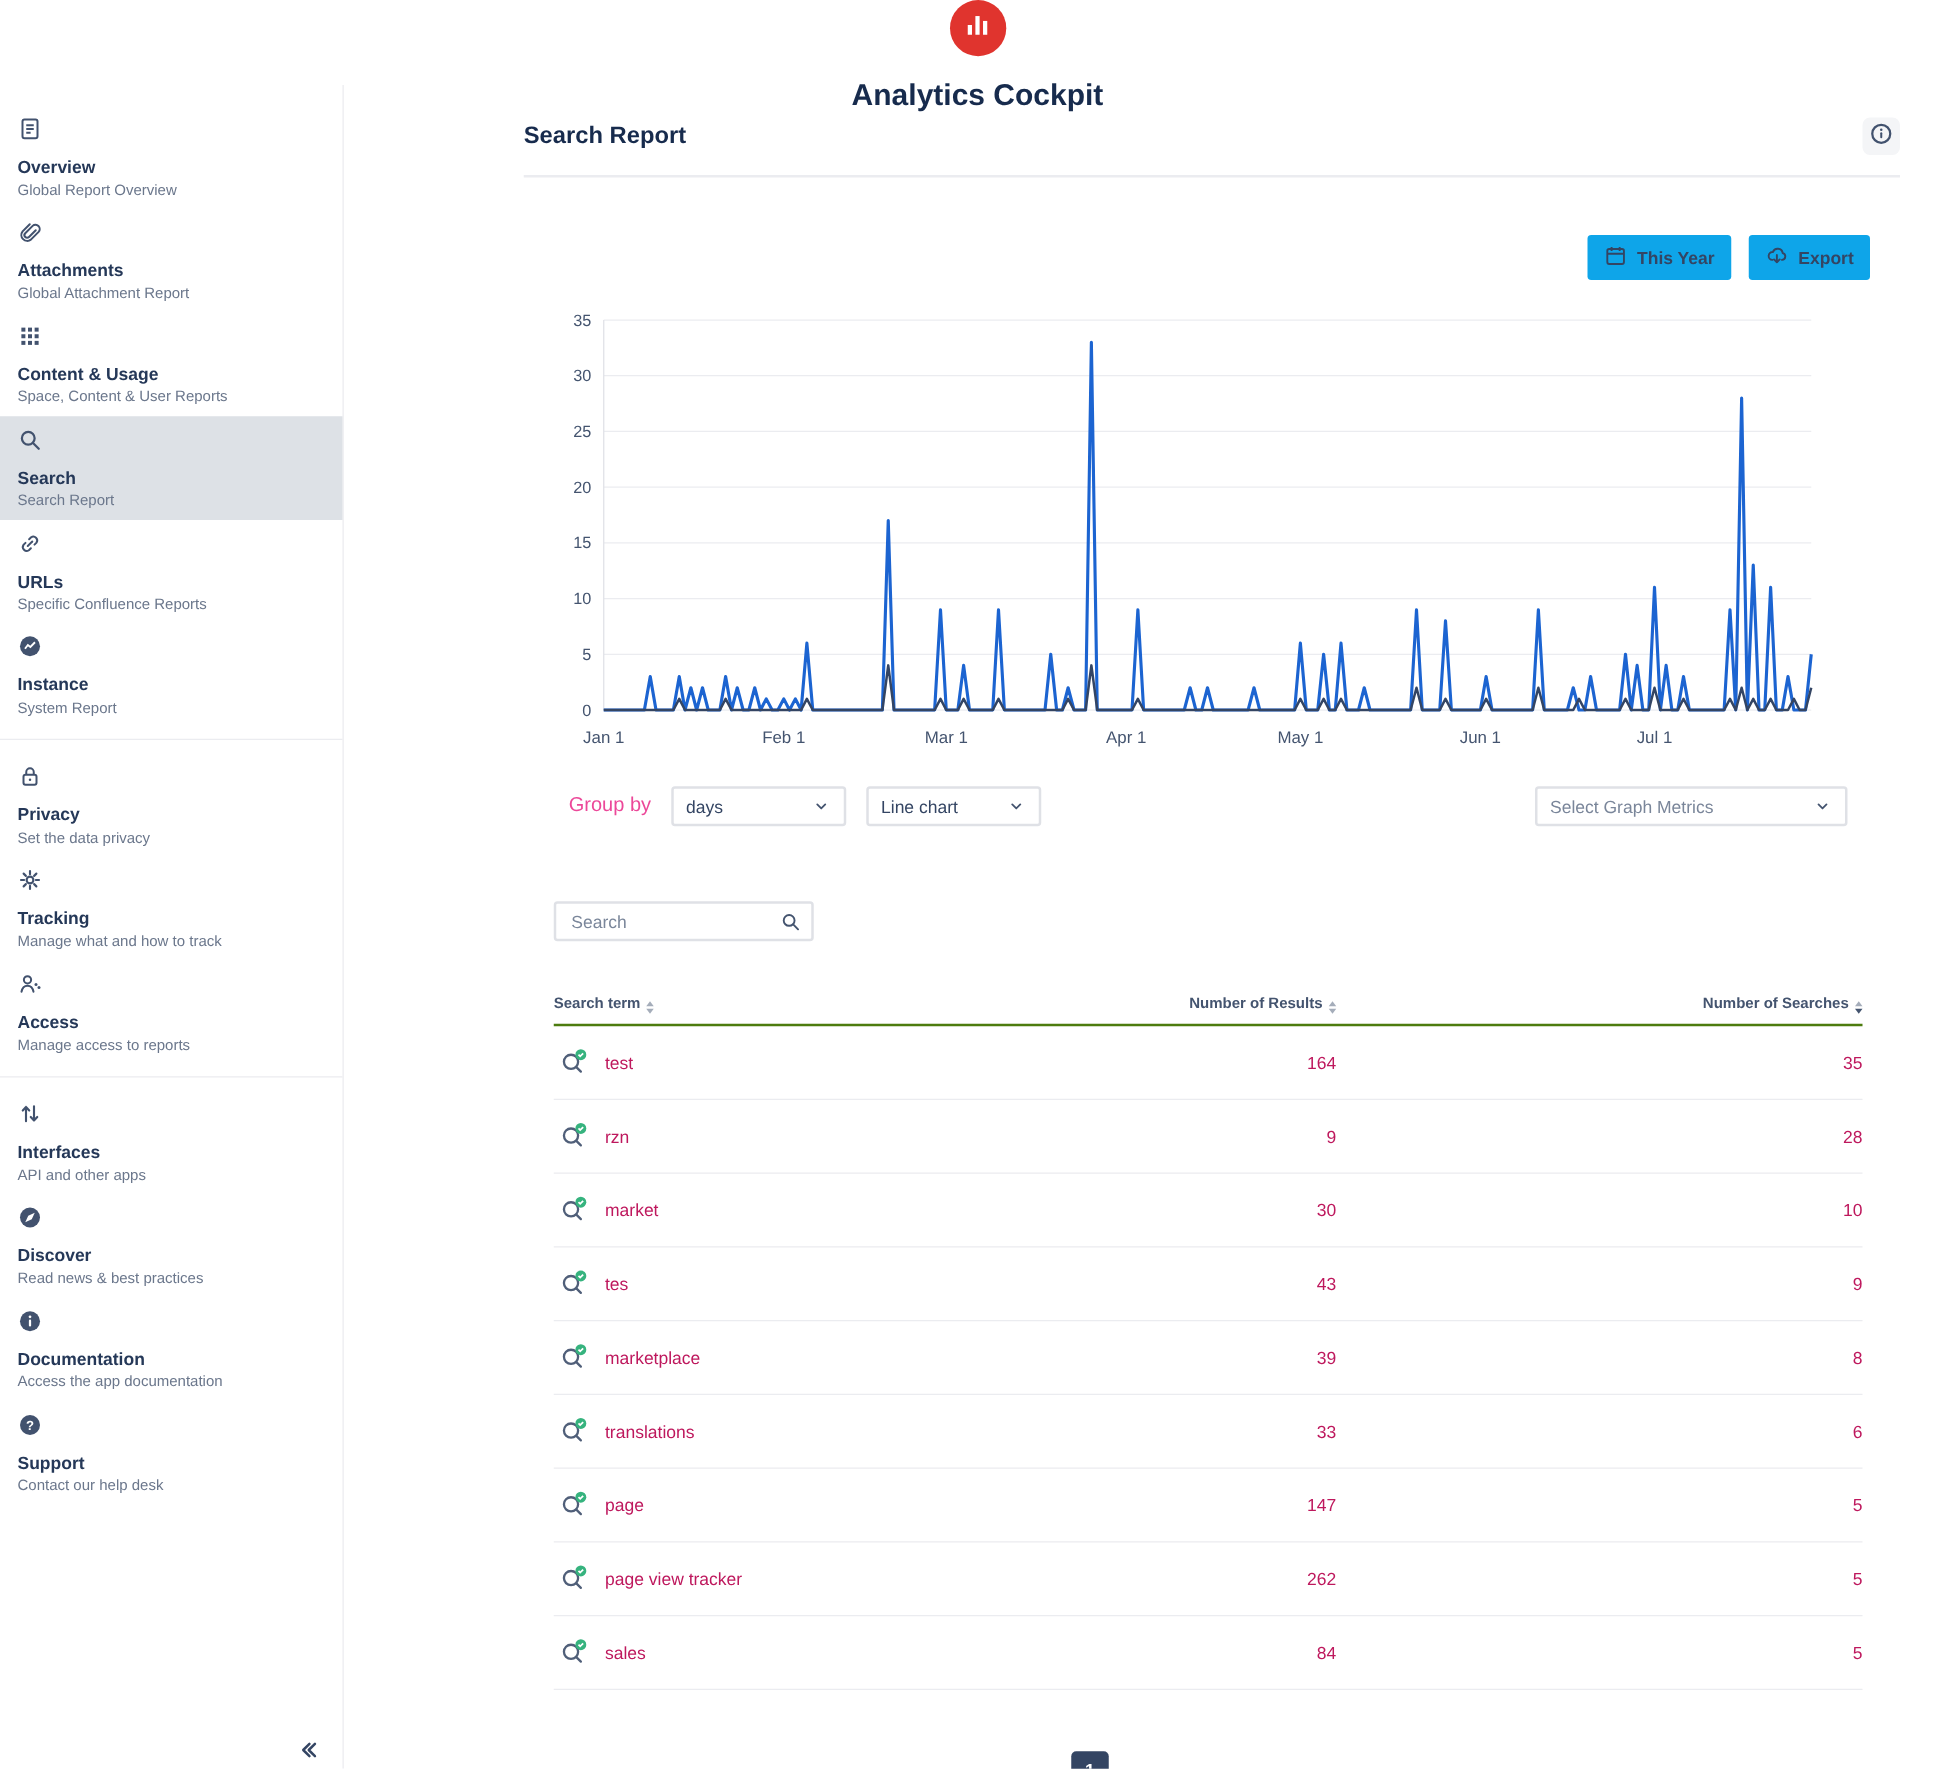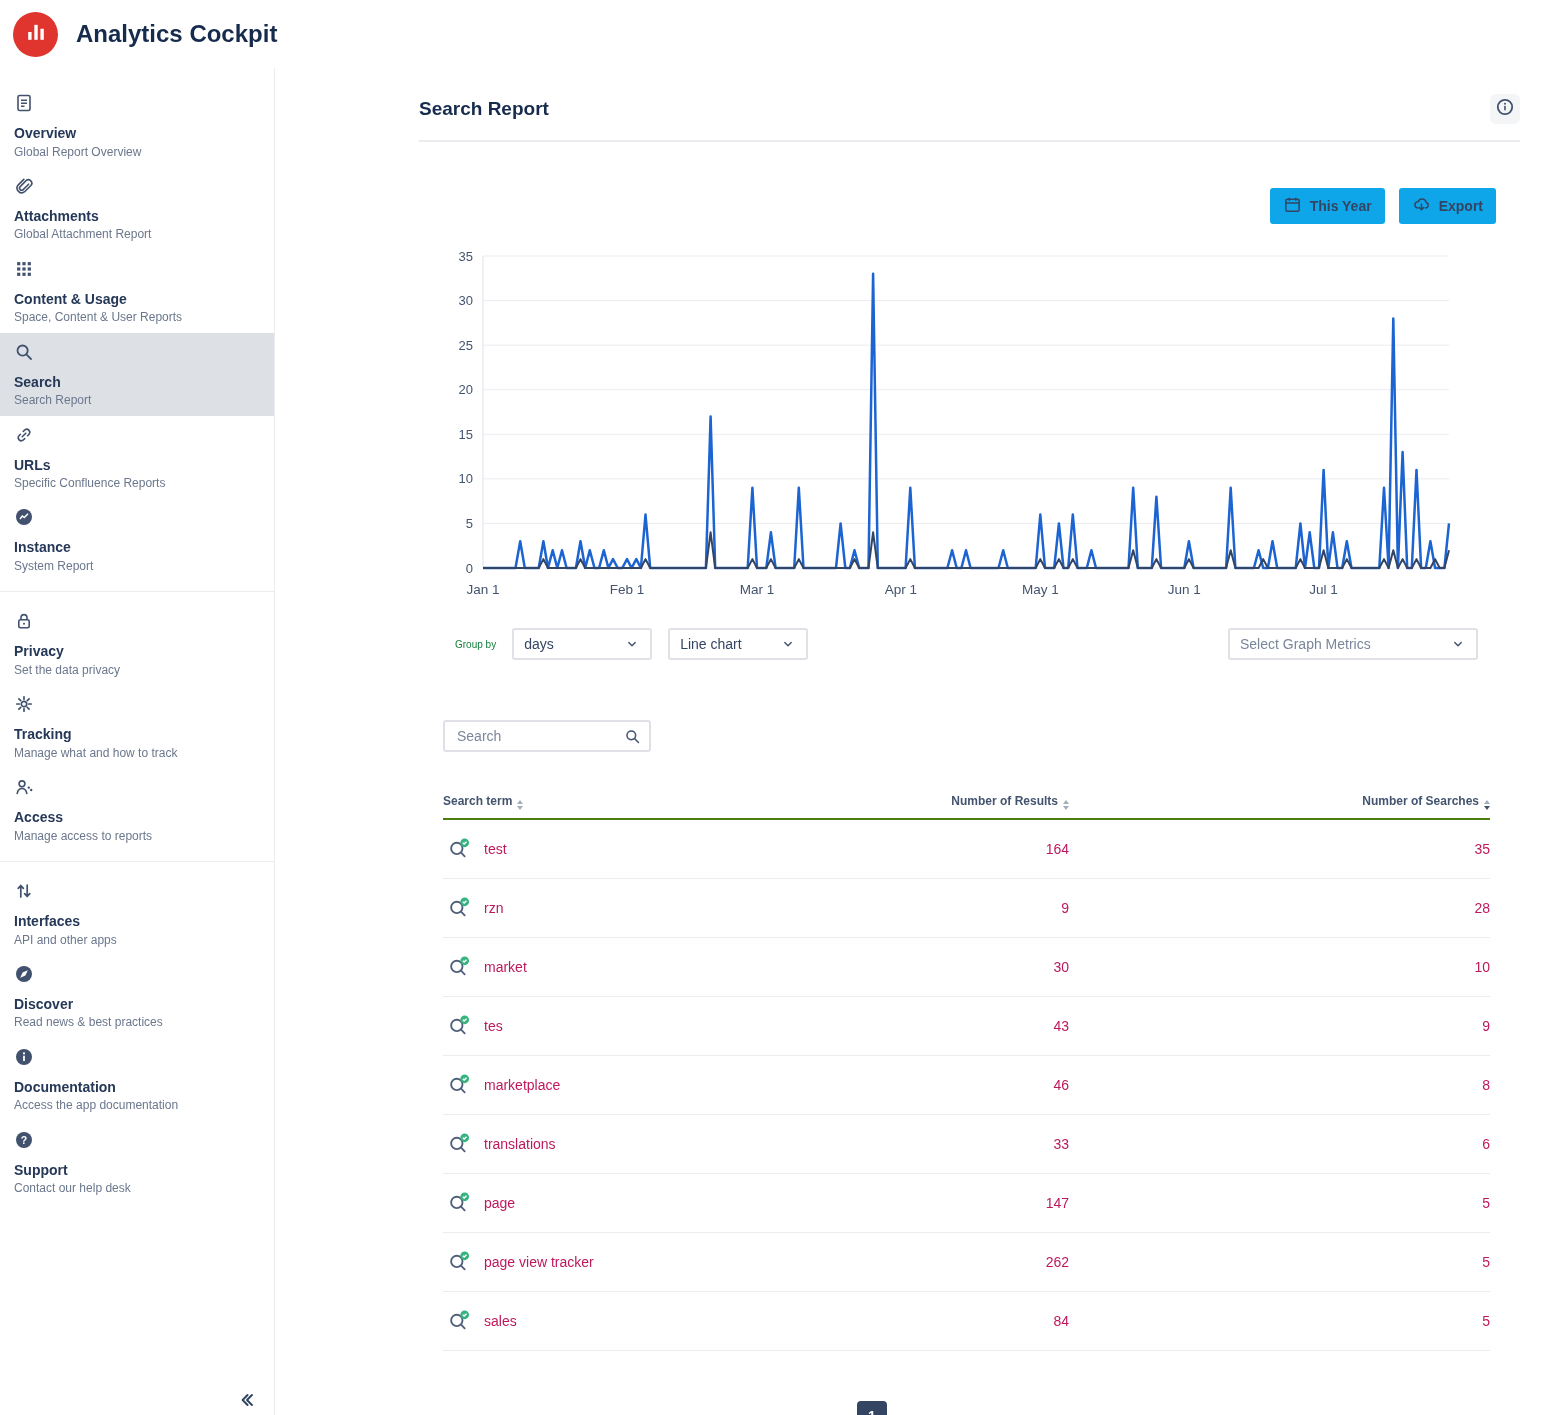--- a/index.html
+++ b/index.html
@@ -3,21 +3,21 @@
 <meta charset="utf-8">
 <style>
   * { box-sizing: border-box; }
   html,body { margin:0; padding:0; }
   body {
     width:1551px; height:1415px; position:relative; overflow:hidden;
     background:#fff; color:#172B4D;
     font-family:"Liberation Sans", sans-serif;
   }
   
-  .topbar { height:68px; display:flex; align-items:center; gap:18px; padding-left:13px; background:#fff; }
+  .topbar { height:68px; display:flex; align-items:center; gap:18px; padding-left:13px; background:#fff;flex-direction:column; }
   .logo { width:45px; height:45px; border-radius:50%; background:#e0342e; display:flex; align-items:center; justify-content:center; flex:none; }
   .logo svg { width:26px; height:26px; }
   .app-title { font-size:24px; font-weight:700; color:#172B4D; }
 
   
   .sidebar { position:absolute; top:68px; left:0; bottom:0; width:275px; border-right:1px solid #ebecf0; background:#fff; padding-top:16px; }
   .side-item { display:flex; gap:12px; padding:8px 16px 8px 14px; cursor:pointer;flex-direction:column; }
   .side-item.selected { background:#dde1e6; }
   .side-icon { width:20px; height:20px; flex:none; color:#42526E; margin-top:1px; }
   .side-icon svg { width:20px; height:20px; display:block; }
@@ -37,21 +37,21 @@
   .title-divider { height:2px; background:#ebecf0; margin-top:16px; }
 
   .toolbar { display:flex; justify-content:flex-end; gap:14px; margin-top:46px; padding-right:24px; }
   .btn { display:inline-flex; align-items:center; gap:8px; background:#0ea5e9; color:#344563; font-size:14px; font-weight:600; padding:7px 13px; border-radius:3px; cursor:pointer; }
   .btn svg { width:19px; height:19px; }
 
   .chart-wrap { margin-top:18px; margin-left:18px; }
   .chart-wrap svg text { font-family:"Liberation Sans", sans-serif; }
 
   .controls-row { display:flex; align-items:center; gap:16px; margin-top:24px; margin-left:36px; padding-right:42px; }
-  .ctrl-label { font-size:10px; color:#15803d; }
+  .ctrl-label { font-size:16px; color:#ec4899; }
   .select { min-width:140px; border:2px solid #dfe1e6; border-radius:3px; padding:6px 10px; font-size:14px; color:#344563; display:flex; justify-content:space-between; align-items:center; gap:18px; background:#fff; cursor:pointer; }
   .select .chev { width:16px; height:16px; color:#44546F; }
   .select .chev svg { width:16px; height:16px; }
   .select.placeholder { color:#7A869A; min-width:250px; }
   .push-right { margin-left:auto; }
 
   .searchbox { margin-top:60px; margin-left:24px; width:208px; border:2px solid #dfe1e6; border-radius:3px; padding:5px 8px 5px 10px; display:flex; align-items:center; gap:6px; background:#fff; }
   .searchbox input { border:none; outline:none; flex:1; font-size:14px; color:#172B4D; font-family:"Liberation Sans", sans-serif; min-width:0; background:transparent; }
   .searchbox input::placeholder { color:#7A869A; }
   .searchbox .mag { width:17px; height:17px; color:#44546F; flex:none; }
@@ -429,21 +429,21 @@
         <div class="t-row">
           <span class="term">
             <span class="ticon"><svg viewBox="0 0 22 22" fill="none">
                 <circle cx="9" cy="10.5" r="5.2" stroke="#505F79" stroke-width="1.7"></circle>
                 <path d="M12.9 14.4L16.2 17.7" stroke="#505F79" stroke-width="1.7" stroke-linecap="round"></path>
                 <circle cx="16.2" cy="5.3" r="4" fill="#36B37E"></circle>
                 <path d="M14.5 5.3l1.2 1.2 2.2-2.2" stroke="#fff" stroke-width="1.3"></path>
               </svg></span>
             <span>marketplace</span>
           </span>
-          <span class="num">46</span>
+          <span class="num">39</span>
           <span class="num">8</span>
         </div>
         <div class="t-row">
           <span class="term">
             <span class="ticon"><svg viewBox="0 0 22 22" fill="none">
                 <circle cx="9" cy="10.5" r="5.2" stroke="#505F79" stroke-width="1.7"></circle>
                 <path d="M12.9 14.4L16.2 17.7" stroke="#505F79" stroke-width="1.7" stroke-linecap="round"></path>
                 <circle cx="16.2" cy="5.3" r="4" fill="#36B37E"></circle>
                 <path d="M14.5 5.3l1.2 1.2 2.2-2.2" stroke="#fff" stroke-width="1.3"></path>
               </svg></span>

